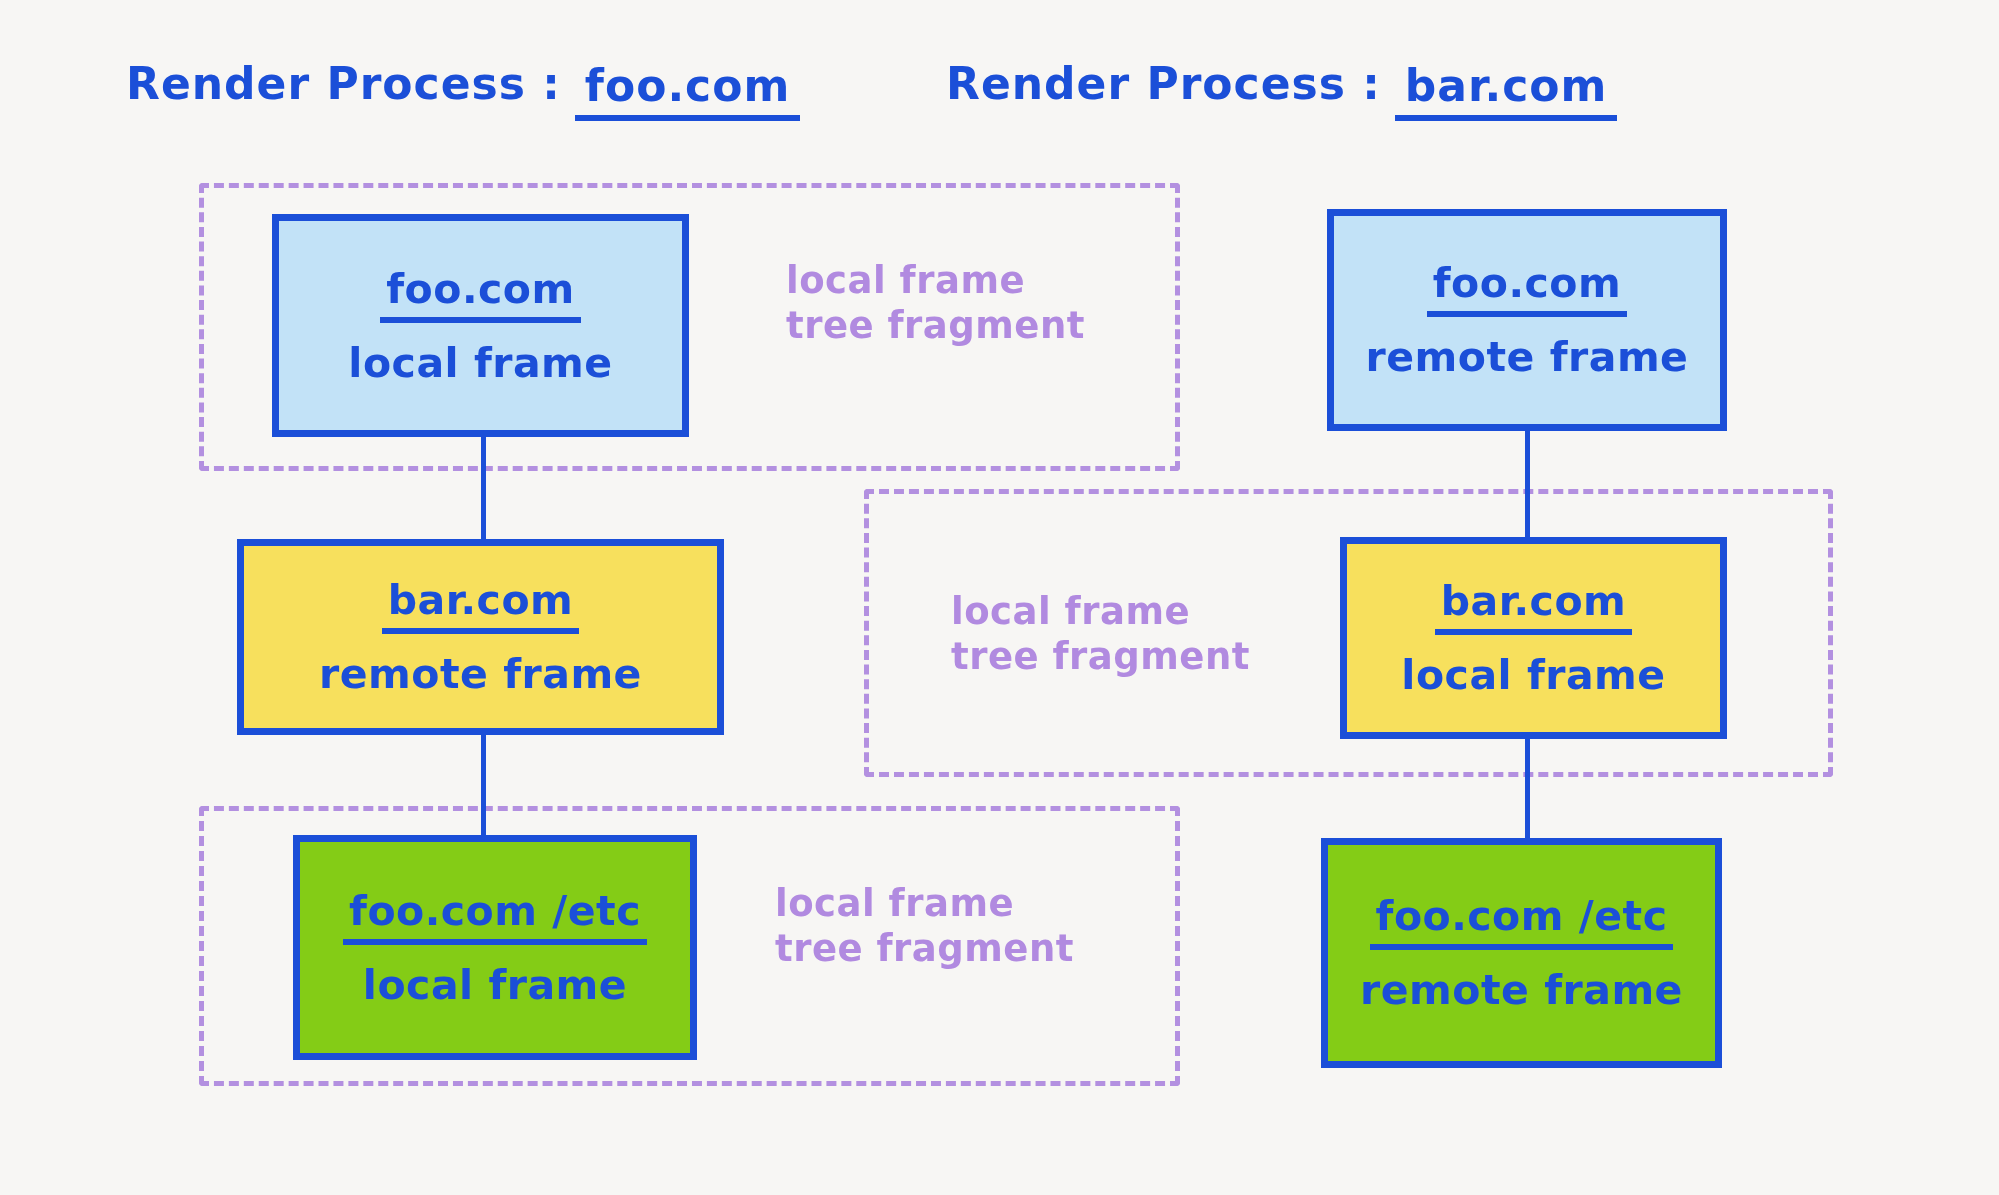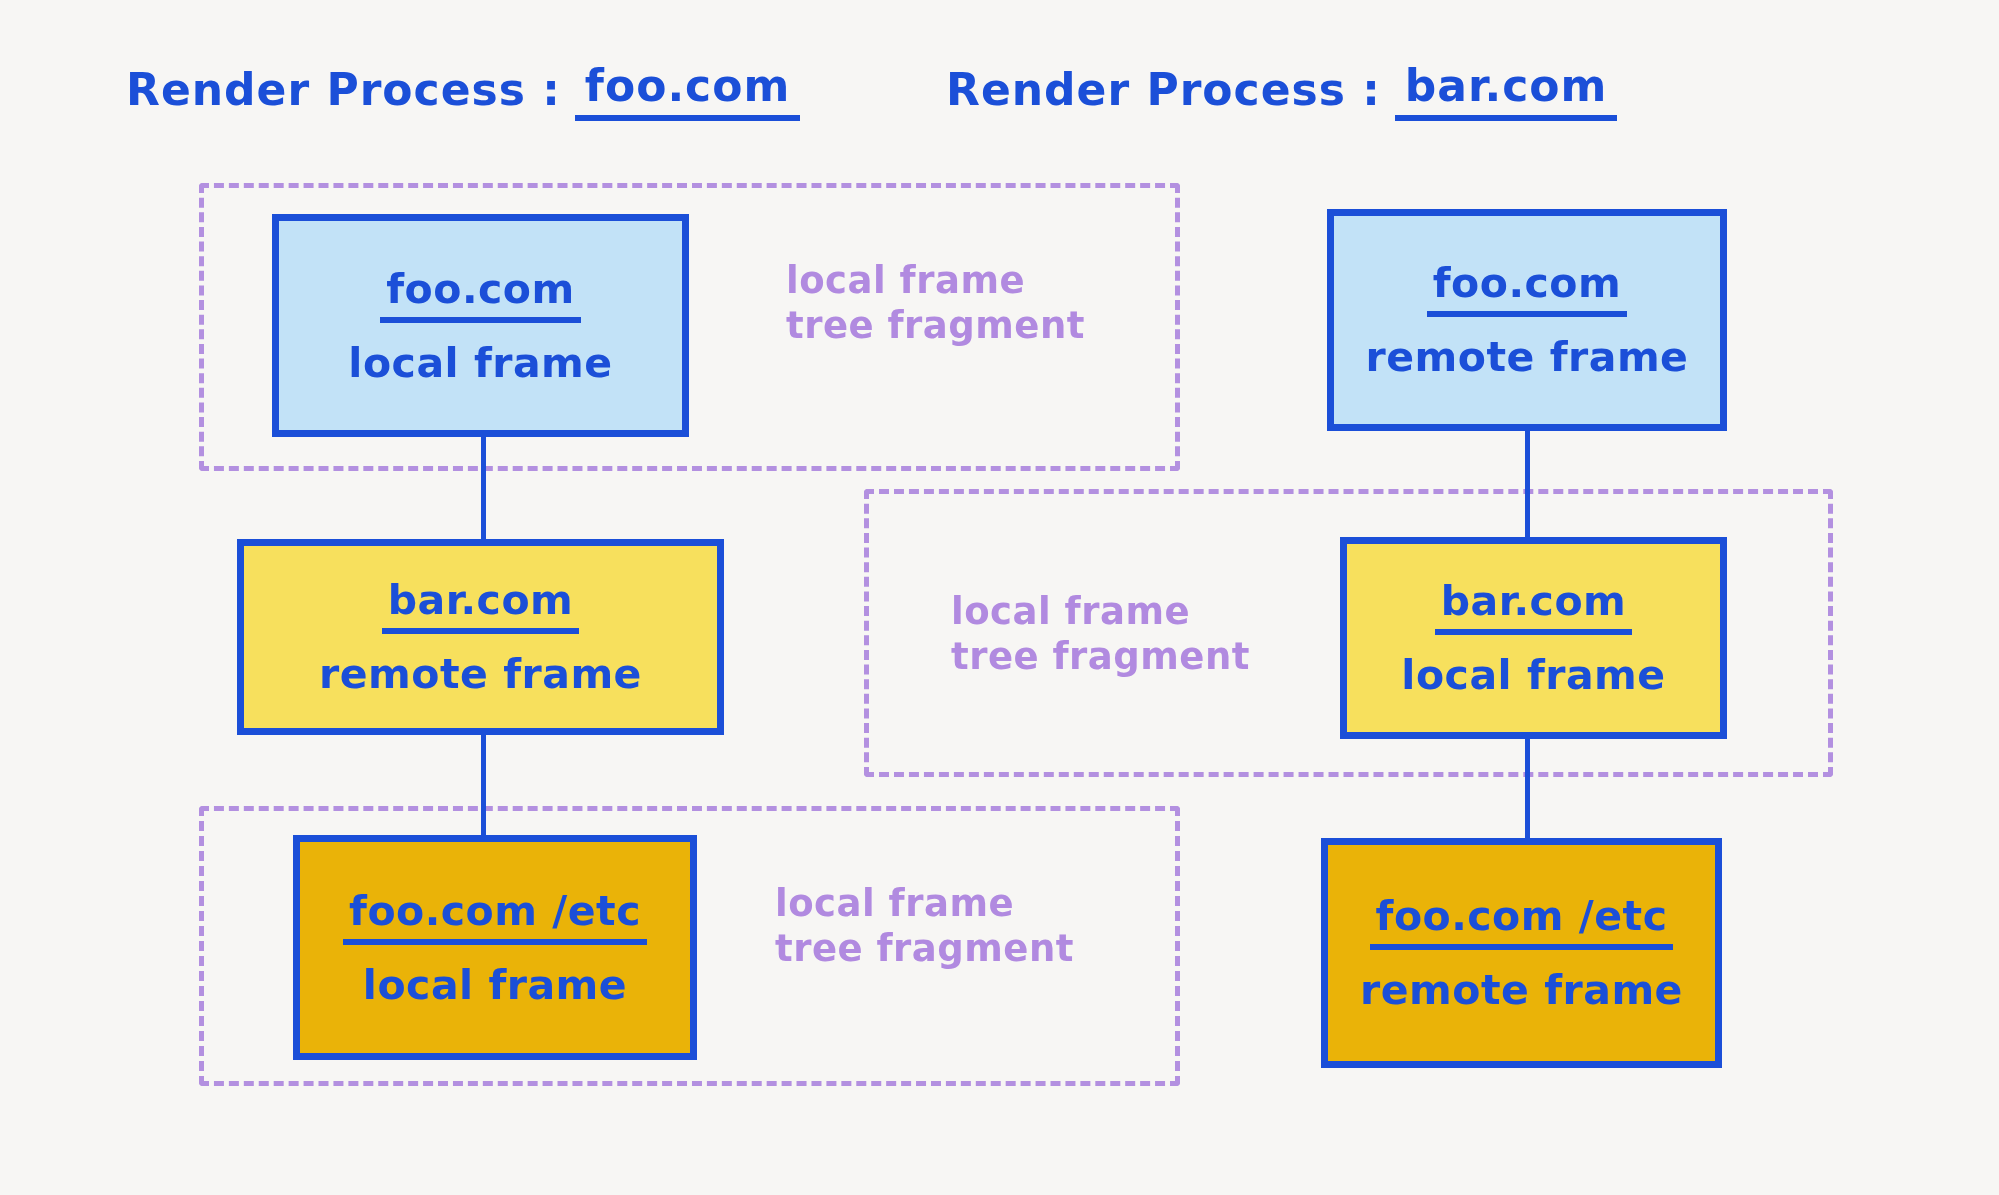--- a/index.html
+++ b/index.html
@@ -24,21 +24,21 @@
   
   .process-title {
     position: absolute;
     white-space: nowrap;
     font-family: "DejaVu Sans", sans-serif;
     font-weight: bold;
     font-size: 44px;
     letter-spacing: 1px;
     color: #1b4fd8;
     display: flex;
-    align-items: center;
+    align-items: flex-start;
     gap: 14px;
   }
   .process-title .label {
     color: #1b4fd8;
   }
   .process-title .host {
     position: relative;
     padding: 2px 10px 4px 10px;
     color: #1b4fd8;
     border-bottom: 6px solid #1b4fd8;
@@ -84,21 +84,21 @@
     box-sizing: border-box;
     border: 7px solid #1b4fd8;
     display: flex;
     flex-direction: column;
     align-items: center;
     justify-content: center;
     font-family: "DejaVu Sans", sans-serif;
     color: #1b4fd8;
   }
   .frame-box.fill-blue    { background: #c2e2f7; }
-  .frame-box.fill-paleblue{ background: #eab308; }
+  .frame-box.fill-paleblue{ background: #84cc16; }
   .frame-box.fill-yellow  { background: #f7e05d; }
 
   .frame-origin {
     font-weight: bold;
     font-size: 41px;
     letter-spacing: 0.5px;
     border-bottom: 6px solid #1b4fd8;
     padding: 0 6px 4px 6px;
     margin-bottom: 16px;
     white-space: nowrap;

